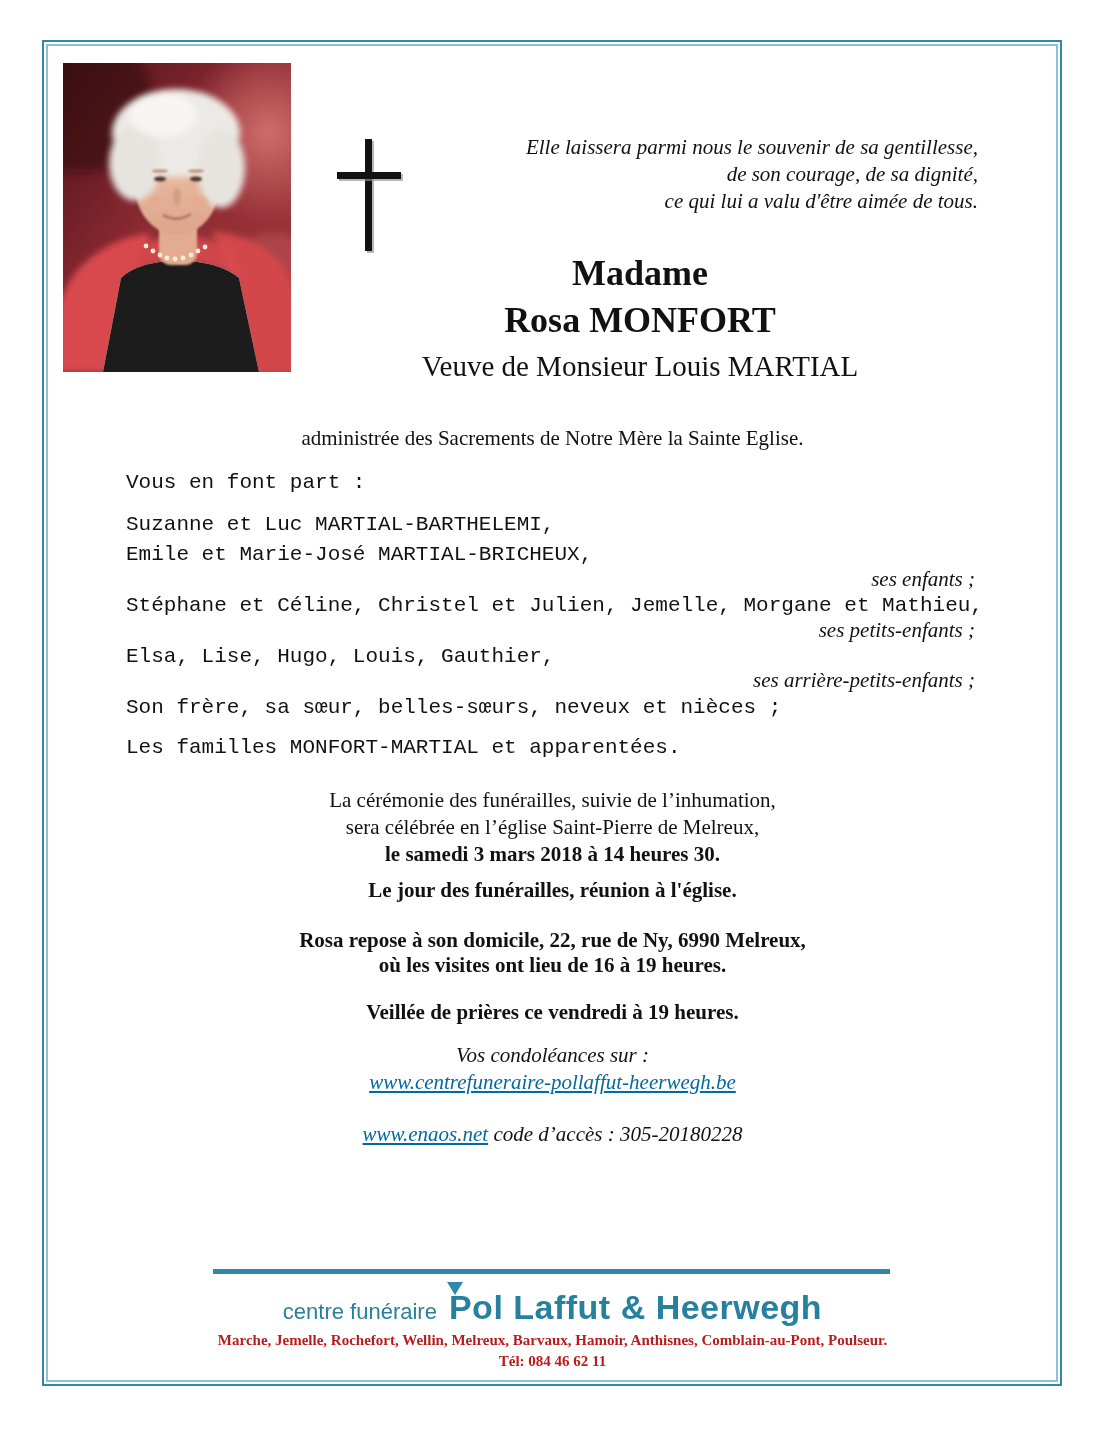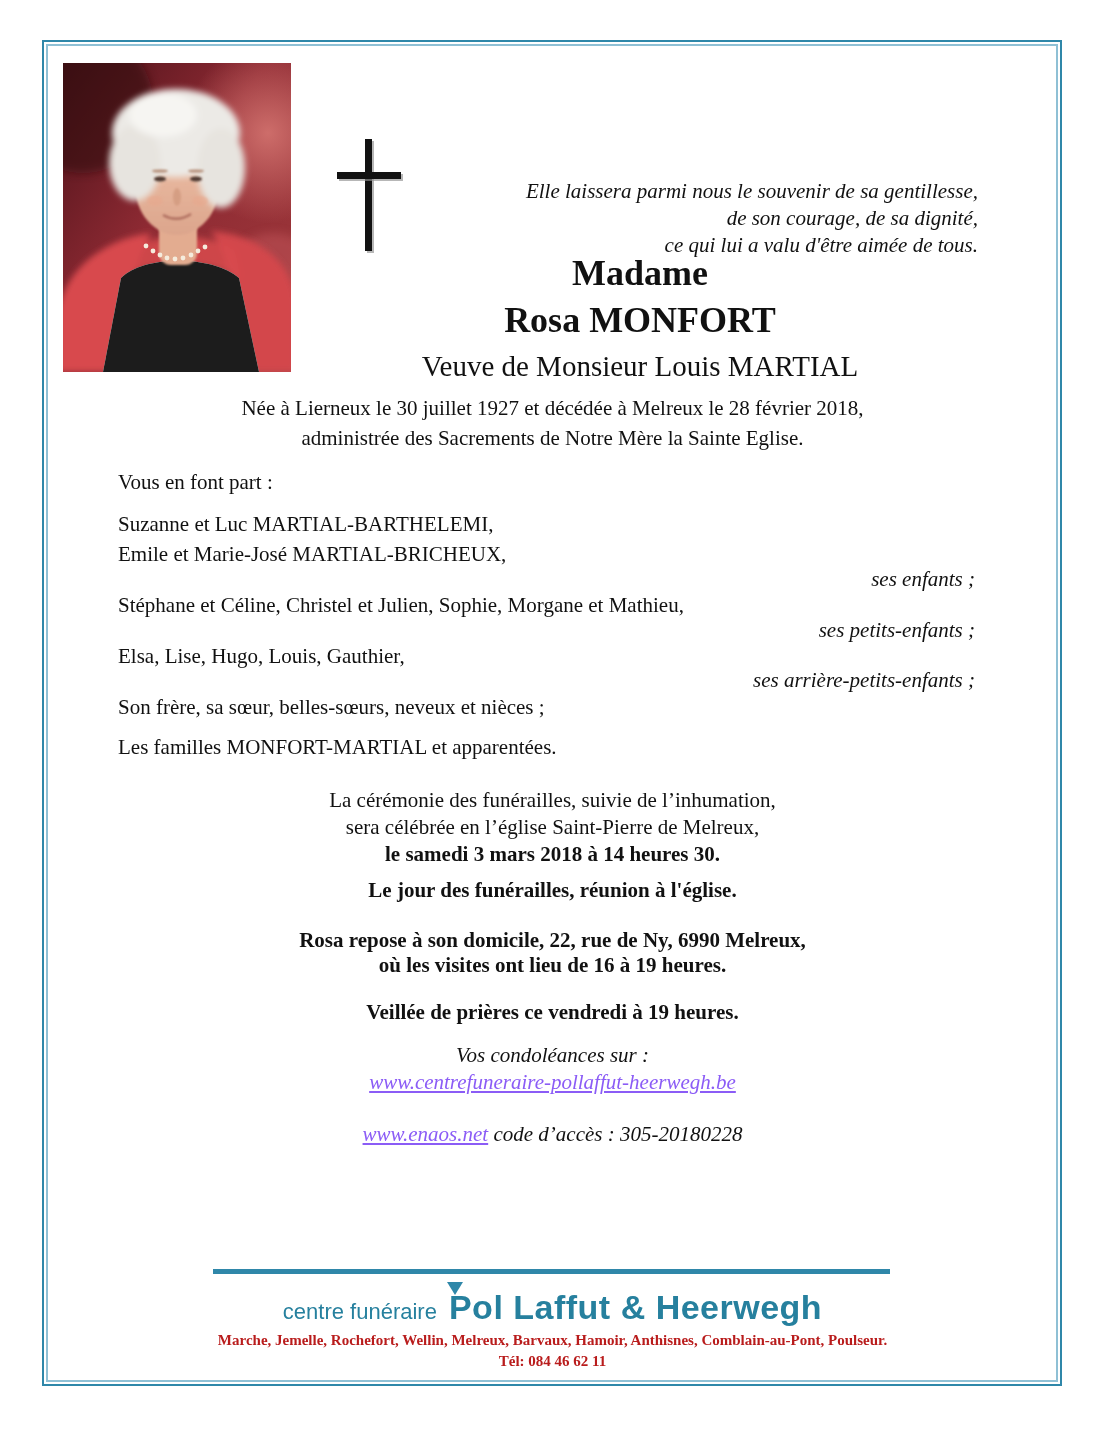--- a/index.html
+++ b/index.html
@@ -16,27 +16,27 @@
     position:absolute;left:42px;top:40px;width:1020px;height:1346px;
     box-sizing:border-box;border:2px solid #2f87a9;
   }
   #frame-inner{
     position:absolute;inset:2px;
     box-sizing:border-box;border:2px solid #8fc0d5;
   }
   .abs{position:absolute;}
   .line{font-size:21px;line-height:27px;white-space:nowrap;}
   .center{left:0;width:1105px;text-align:center;}
-  .right-al{text-align:center;margin-top:44px;}
+  .right-al{text-align:center;}
   .bold{font-weight:bold;}
   .italic{font-style:italic;}
-  .body-left{left:118px;}
+  .body-left{left:126px;font-family:Liberation Mono, monospace;}
   .label-right{left:130px;width:845px;text-align:right;font-style:italic;}
   .title-center{left:175px;width:930px;text-align:center;}
-  a.doc-link{color:#8b5cf6;text-decoration:underline;font-style:italic;}
+  a.doc-link{color:#0369a1;text-decoration:underline;font-style:italic;}
   
   .cross-bar{position:absolute;background:#121212;box-shadow:2px 2px 0 rgba(145,145,145,.65);}
   
   #footer-rule{position:absolute;left:213px;top:1269px;width:677px;height:5px;background:#2f87a9;}
   #brand-row{
     position:absolute;left:0;top:1288px;width:1105px;
     display:flex;justify-content:center;align-items:baseline;gap:12px;
     color:#26809e;font-family:"Liberation Sans", sans-serif;
   }
   #brand-prefix{font-size:22px;}
@@ -152,28 +152,27 @@
   </div>
 
   <div class="abs line italic right-al" style="right:127px;top:134px;">Elle laissera parmi nous le souvenir de sa gentillesse,</div>
   <div class="abs line italic right-al" style="right:127px;top:188px;">ce qui lui a valu d'être aimée de tous.</div>
   <div class="abs line italic right-al" style="right:127px;top:161px;">de son courage, de sa dignité,</div>
 
   <div class="abs title-center bold" style="top:250px;font-size:36px;line-height:46px;">Madame</div>
   <div class="abs title-center bold" style="top:297px;font-size:36px;line-height:46px;">Rosa MONFORT</div>
   <div class="abs title-center" style="top:348px;font-size:29px;line-height:36px;">Veuve de Monsieur Louis MARTIAL</div>
 
-  <div class="abs line center" style="top:395px;">Née à Lierneux le 30 juillet 1927 et décédée à Melreux le 28 février 2018,</div>
   <div class="abs line center" style="top:425px;">administrée des Sacrements de Notre Mère la Sainte Eglise.</div>
 
   <div class="abs line body-left" style="top:469px;">Vous en font part :</div>
   <div class="abs line body-left" style="top:511px;">Suzanne et Luc MARTIAL-BARTHELEMI,</div>
   <div class="abs line body-left" style="top:541px;">Emile et Marie-José MARTIAL-BRICHEUX,</div>
   <div class="abs line label-right" style="top:566px;">ses enfants ;</div>
-  <div class="abs line body-left" style="top:592px;">Stéphane et Céline, Christel et Julien, Sophie, Morgane et Mathieu,</div>
+  <div class="abs line body-left" style="top:592px;">Stéphane et Céline, Christel et Julien, Jemelle, Morgane et Mathieu,</div>
   <div class="abs line label-right" style="top:617px;">ses petits-enfants ;</div>
   <div class="abs line body-left" style="top:643px;">Elsa, Lise, Hugo, Louis, Gauthier,</div>
   <div class="abs line label-right" style="top:667px;">ses arrière-petits-enfants ;</div>
   <div class="abs line body-left" style="top:694px;">Son frère, sa sœur, belles-sœurs, neveux et nièces ;</div>
   <div class="abs line body-left" style="top:734px;">Les familles MONFORT-MARTIAL et apparentées.</div>
 
   <div class="abs line center" style="top:787px;">La cérémonie des funérailles, suivie de l’inhumation,</div>
   <div class="abs line center" style="top:814px;">sera célébrée en l’église Saint-Pierre de Melreux,</div>
   <div class="abs line center bold" style="top:841px;">le samedi 3 mars 2018 à 14 heures 30.</div>
   <div class="abs line center bold" style="top:877px;">Le jour des funérailles, réunion à l'église.</div>

